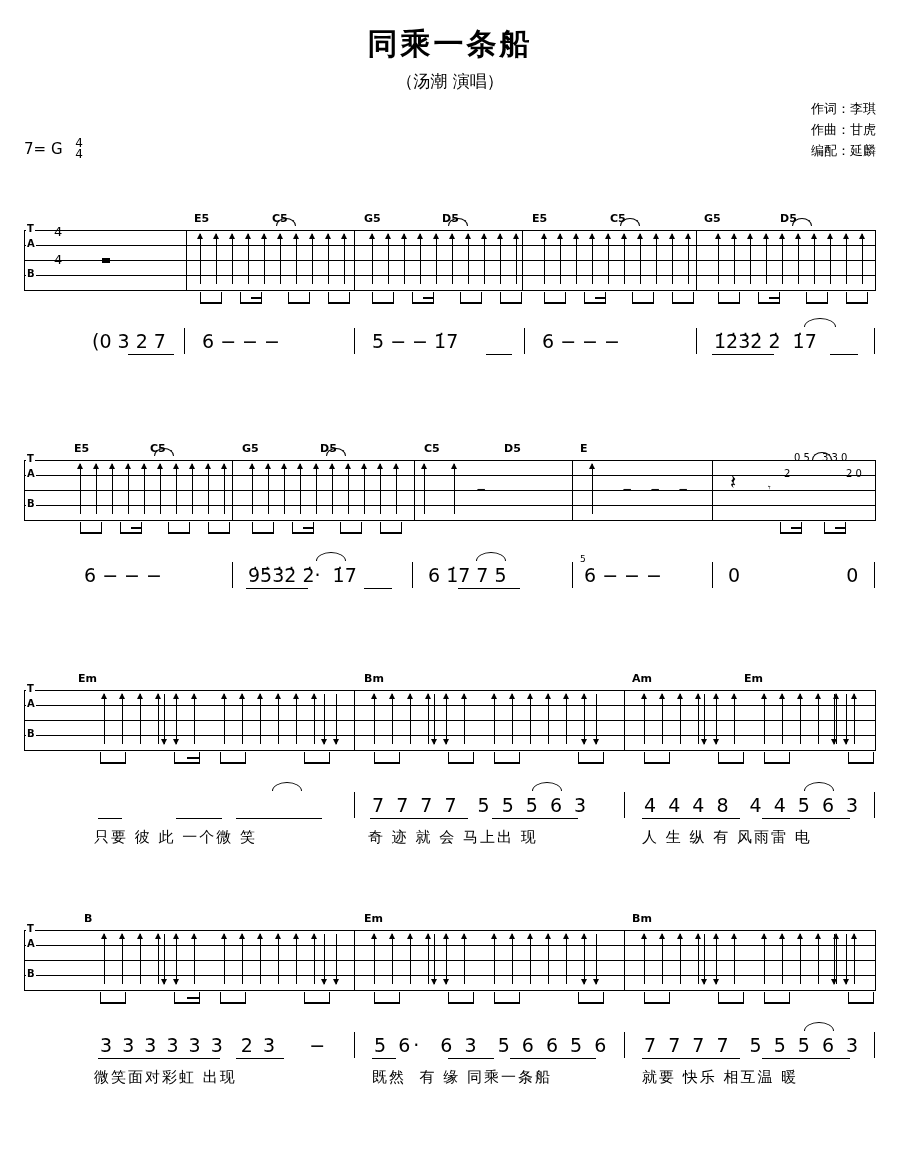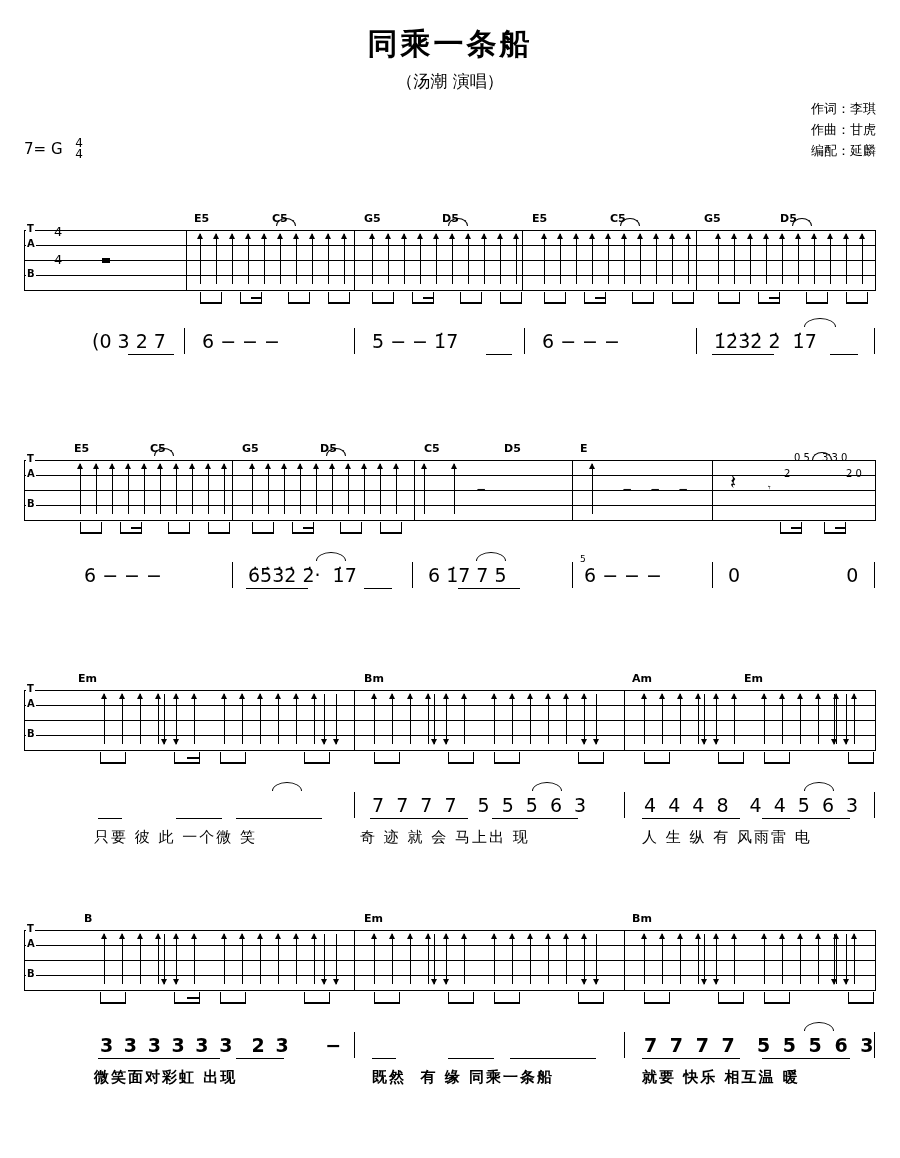--- a/index.html
+++ b/index.html
@@ -525,21 +525,21 @@
         <div class="beam" style="left: 0px; top: 10px; width: 22px;"></div>
         <div class="stem" style="left: 0px; top: 0px; height: 11px;"></div>
         <div class="stem" style="left: 20.6px; top: 0px; height: 11px;"></div>
         <div class="beam" style="left: 11px; top: 5px; width: 11px;"></div>
       </div>
     </div>
 
   <div class="numline" style="top:104px;">
     <div class="nn" style="left:60px;">6 − − −</div>
     <div class="bl" style="left:208px;top:-2px;"></div>
-    <div class="nn" style="left:224px;">6̇5̇3̇2̇ 2̇·  1̇7</div>
+    <div class="nn" style="left:224px;">9̇5̇3̇2̇ 2̇·  1̇7</div>
     <div class="uline" style="left:222px;top:24px;width:62px;"></div>
     <div class="uline" style="left:340px;top:24px;width:28px;"></div>
     <div class="slur2" style="left:292px;top:-12px;width:28px;"></div>
     <div class="bl" style="left:388px;top:-2px;"></div>
     <div class="nn" style="left:404px;">6 1̇7 7 5</div>
     <div class="uline" style="left:434px;top:24px;width:62px;"></div>
     <div class="slur2" style="left:452px;top:-12px;width:28px;"></div>
     <div class="bl" style="left:548px;top:-2px;"></div>
     <div class="tiny" style="left:556px;top:-10px;">5</div>
     <div class="nn" style="left:560px;">6 − − −</div>
@@ -791,21 +791,21 @@
     <div class="uline" style="left:468px;top:24px;width:86px;"></div>
     <div class="slur2" style="left:508px;top:-12px;width:28px;"></div>
     <div class="bl" style="left:600px;top:-2px;"></div>
     <div class="nn" style="left:620px;letter-spacing:3px;">4 4 4 8  4 4 5 6 3</div>
     <div class="uline" style="left:618px;top:24px;width:98px;"></div>
     <div class="uline" style="left:738px;top:24px;width:88px;"></div>
     <div class="slur2" style="left:780px;top:-12px;width:28px;"></div>
     <div class="bl" style="left:850px;top:-2px;"></div>
 
     <div class="lyr" style="left:70px;top:34px;letter-spacing:2px;">只要 彼 此 一个微 笑</div>
-    <div class="lyr" style="left:336px;top:34px;letter-spacing:2px;">奇 迹 就 会 马上出 现</div>
+    <div class="lyr" style="left:344px;top:34px;letter-spacing:2px;">奇 迹 就 会 马上出 现</div>
     <div class="lyr" style="left:618px;top:34px;letter-spacing:2px;">人 生 纵 有 风雨雷 电</div>
   </div>
 </div>
 
 <div class="system" style="top:930px;">
   <div class="staff">
     <div class="line l0"></div>
     <div class="line l1"></div>
     <div class="line l2"></div>
     <div class="line l3"></div>
@@ -1026,25 +1026,26 @@
         <div class="stem" style="left: 0px; top: 0px; height: 11px;"></div>
         <div class="stem" style="left: 24.6px; top: 0px; height: 11px;"></div>
       </div>
       <div class="rhythm" style="left: 824px; top: 0px;">
         <div class="beam" style="left: 0px; top: 10px; width: 26px;"></div>
         <div class="stem" style="left: 0px; top: 0px; height: 11px;"></div>
         <div class="stem" style="left: 24.6px; top: 0px; height: 11px;"></div>
       </div>
     </div>
 
-  <div class="numline" style="top:104px;font-weight:bold;">
+  <div class="numline" style="top:104px;">
     <div class="nn" style="left:76px;letter-spacing:2px;">3 3 3 3 3 3  2 3    −</div>
     <div class="uline" style="left:74px;top:24px;width:122px;"></div>
     <div class="uline" style="left:212px;top:24px;width:48px;"></div>
     <div class="bl" style="left:330px;top:-2px;"></div>
+    <div class="nn" style="left:350px;letter-spacing:3px;">5 6·  6 3  5 6 6 5 6</div>
     <div class="uline" style="left:348px;top:24px;width:24px;"></div>
     <div class="uline" style="left:424px;top:24px;width:46px;"></div>
     <div class="uline" style="left:486px;top:24px;width:86px;"></div>
     <div class="bl" style="left:600px;top:-2px;"></div>
     <div class="nn" style="left:620px;letter-spacing:3px;">7 7 7 7  5 5 5 6 3</div>
     <div class="uline" style="left:618px;top:24px;width:98px;"></div>
     <div class="uline" style="left:738px;top:24px;width:88px;"></div>
     <div class="slur2" style="left:780px;top:-12px;width:28px;"></div>
     <div class="bl" style="left:850px;top:-2px;"></div>
 

